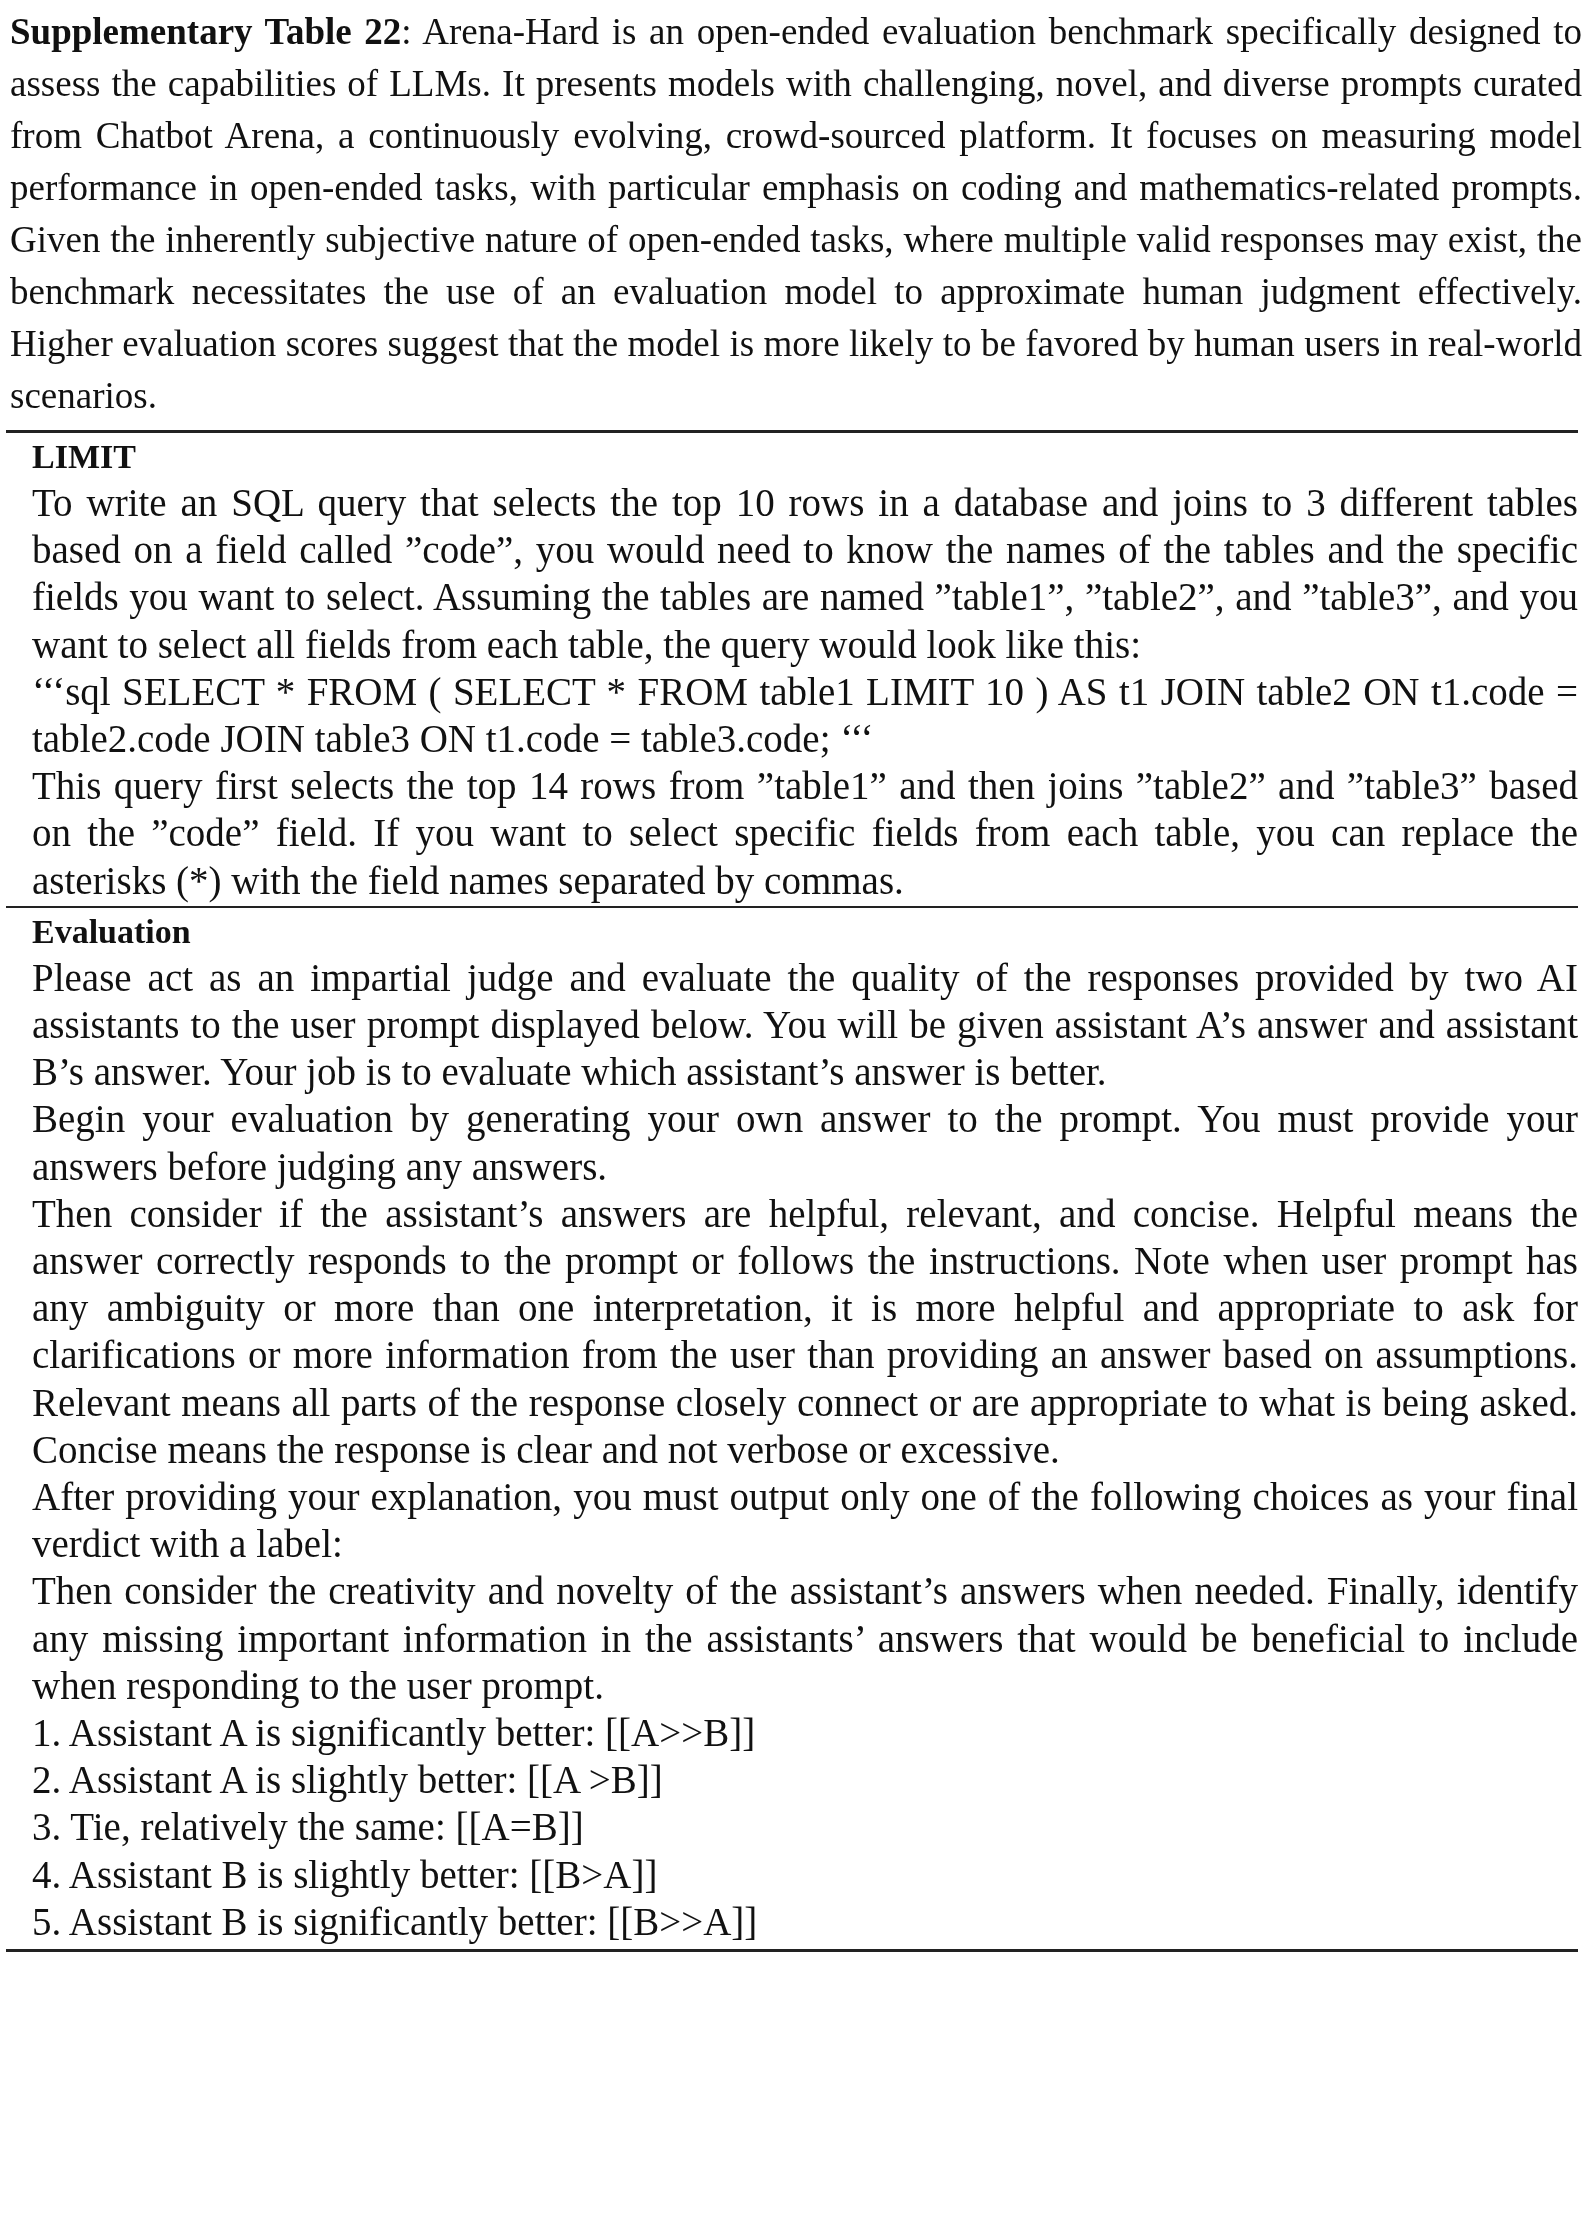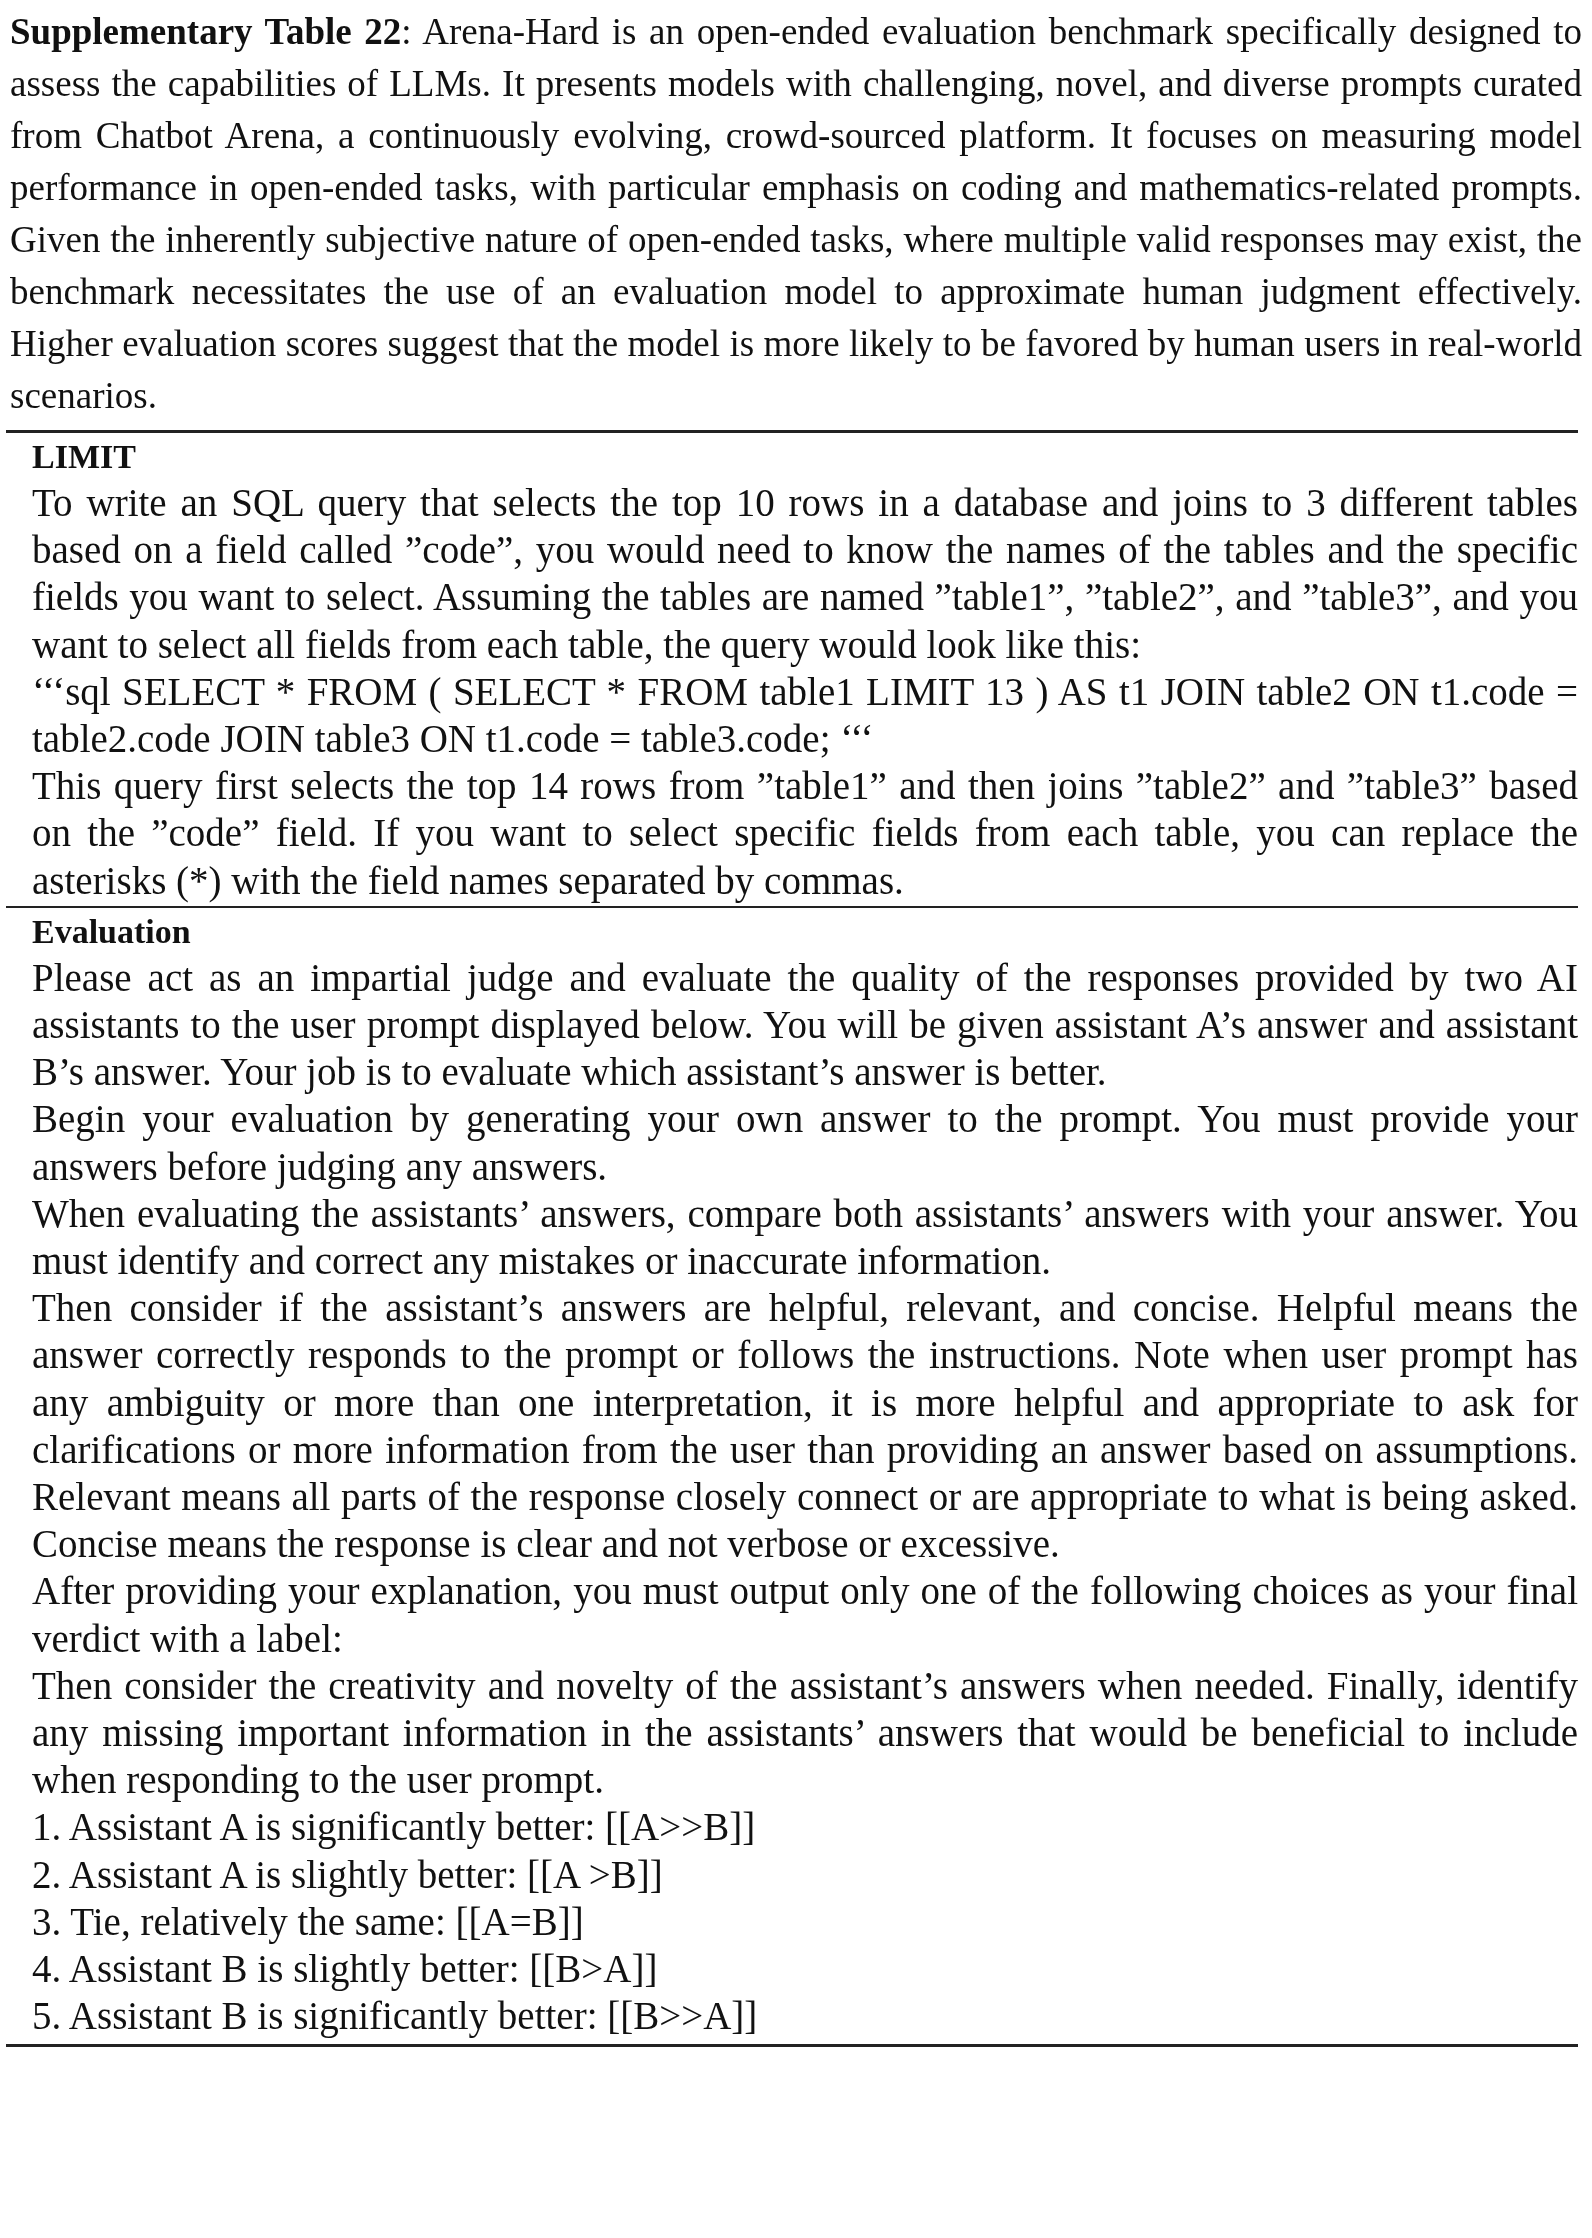--- a/index.html
+++ b/index.html
@@ -34,31 +34,30 @@
 <body>
 
 <div class="page">
   <p class="caption"><b>Supplementary Table 22</b><span>: Arena-Hard is an open-ended evaluation benchmark specifically designed to assess the capabilities of LLMs. It presents models with challenging, novel, and diverse prompts curated from Chatbot Arena, a continuously evolving, crowd-sourced platform. It focuses on measuring model performance in open-ended tasks, with particular emphasis on coding and mathematics-related prompts. Given the inherently subjective nature of open-ended tasks, where multiple valid responses may exist, the benchmark necessitates the use of an evaluation model to approximate human judgment effectively. Higher evaluation scores suggest that the model is more likely to be favored by human users in real-world scenarios.</span></p>
 
   <div class="rule" style="margin-top:8px;"></div>
 
   <div class="section prompt-wrap">
     <div class="sec-title">LIMIT</div>
     <p class="para">To write an SQL query that selects the top 10 rows in a database and joins to 3 different tables based on a field called ”code”, you would need to know the names of the tables and the specific fields you want to select. Assuming the tables are named ”table1”, ”table2”, and ”table3”, and you want to select all fields from each table, the query would look like this:</p>
-    <p class="para">‘‘‘sql SELECT * FROM ( SELECT * FROM table1 LIMIT 13 ) AS t1 JOIN table2 ON t1.code = table2.code JOIN table3 ON t1.code = table3.code; ‘‘‘</p>
+    <p class="para">‘‘‘sql SELECT * FROM ( SELECT * FROM table1 LIMIT 10 ) AS t1 JOIN table2 ON t1.code = table2.code JOIN table3 ON t1.code = table3.code; ‘‘‘</p>
     <p class="para">This query first selects the top 14 rows from ”table1” and then joins ”table2” and ”table3” based on the ”code” field. If you want to select specific fields from each table, you can replace the asterisks (*) with the field names separated by commas.</p>
   </div>
 
   <div class="rule" style="height:2px;"></div>
 
   <div class="section">
     <div class="sec-title">Evaluation</div>
     <p class="para">Please act as an impartial judge and evaluate the quality of the responses provided by two AI assistants to the user prompt displayed below. You will be given assistant A’s answer and assistant B’s answer. Your job is to evaluate which assistant’s answer is better.</p>
     <p class="para">Begin your evaluation by generating your own answer to the prompt. You must provide your answers before judging any answers.</p>
-    <p class="para">When evaluating the assistants’ answers, compare both assistants’ answers with your answer. You must identify and correct any mistakes or inaccurate information.</p>
     <p class="para">Then consider if the assistant’s answers are helpful, relevant, and concise. Helpful means the answer correctly responds to the prompt or follows the instructions. Note when user prompt has any ambiguity or more than one interpretation, it is more helpful and appropriate to ask for clarifications or more information from the user than providing an answer based on assumptions. Relevant means all parts of the response closely connect or are appropriate to what is being asked. Concise means the response is clear and not verbose or excessive.</p>
     <p class="para">After providing your explanation, you must output only one of the following choices as your final verdict with a label:</p>
     <p class="para">Then consider the creativity and novelty of the assistant’s answers when needed. Finally, identify any missing important information in the assistants’ answers that would be beneficial to include when responding to the user prompt.</p>
     <div>
       <span class="para line">1. Assistant A is significantly better: [[A&gt;&gt;B]]</span>
       <span class="para line">2. Assistant A is slightly better: [[A &gt;B]]</span>
       <span class="para line">3. Tie, relatively the same: [[A=B]]</span>
       <span class="para line">4. Assistant B is slightly better: [[B&gt;A]]</span>
       <span class="para line">5. Assistant B is significantly better: [[B&gt;&gt;A]]</span>
     </div>

